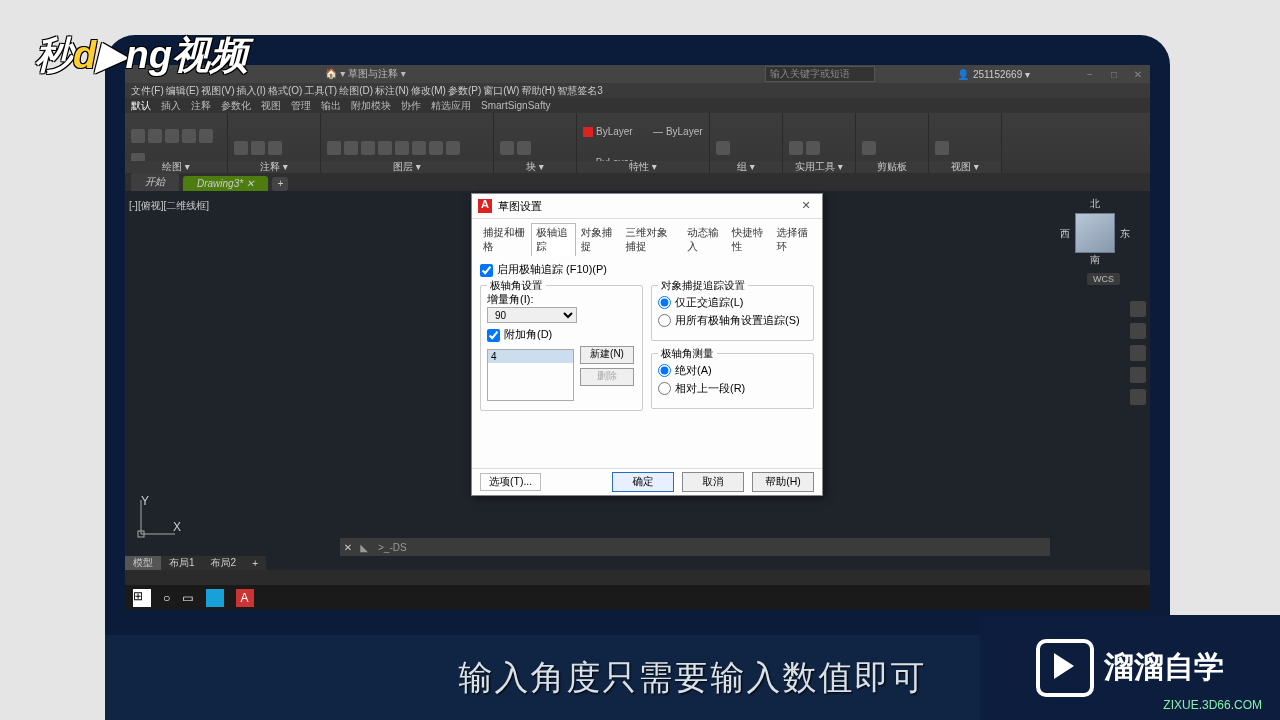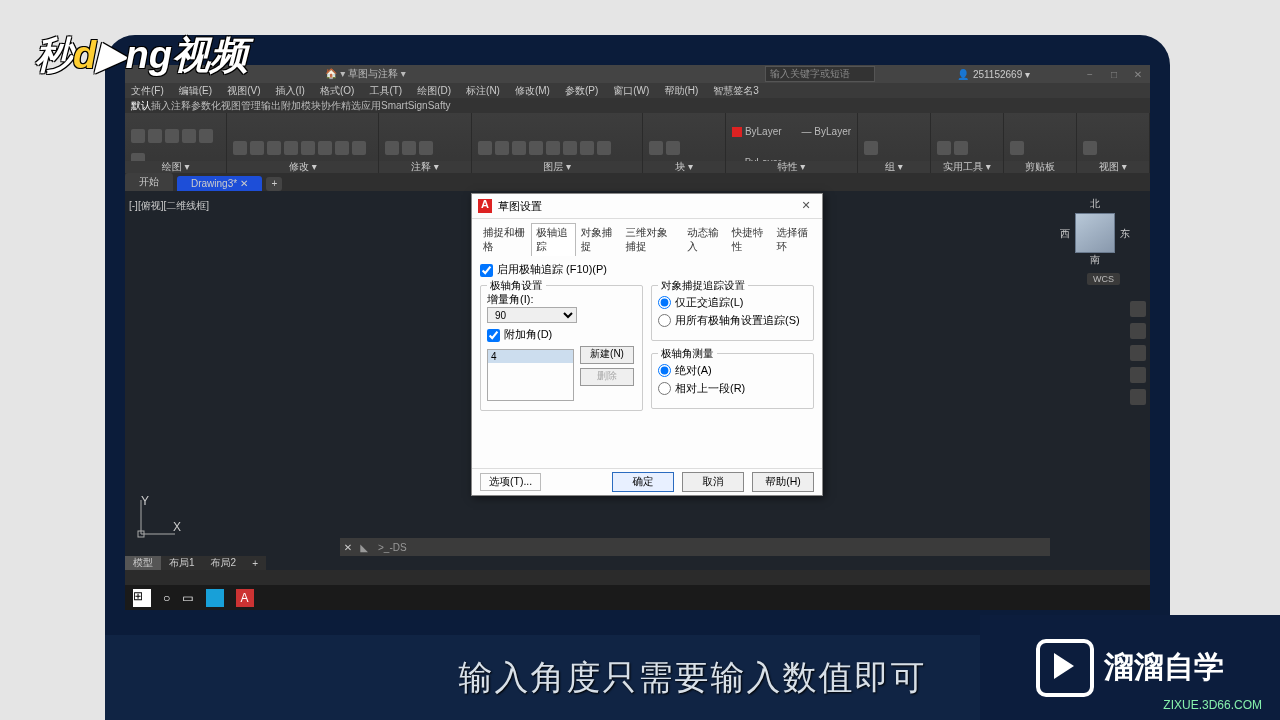--- a/index.html
+++ b/index.html
@@ -6,31 +6,31 @@
 .stage{position:relative;width:1280px;height:720px;background:#e5e5e5;}
 .tablet{position:absolute;left:105px;top:35px;width:1065px;height:680px;background:#0b1c3a;border-radius:30px;}
 .screen{position:absolute;left:125px;top:65px;width:1025px;height:545px;background:#2b2b2b;overflow:hidden;}
 .titlebar{height:18px;background:#444;display:flex;align-items:center;color:#ccc;position:relative;font-size:10px;}
 .titlebar .center{position:absolute;left:0;right:0;text-align:center;color:#ddd;}
 .titlebar .search{position:absolute;left:640px;width:100px;height:14px;background:#333;border:1px solid #555;padding:0 4px;color:#888;font-size:10px;line-height:14px;}
 .titlebar .ws{position:absolute;left:200px;color:#bbb;}
 .titlebar .login{position:absolute;right:120px;color:#ccc;}
 .titlebar .winbtns{position:absolute;right:0;display:flex;}
 .titlebar .winbtns span{width:24px;height:18px;display:flex;align-items:center;justify-content:center;color:#888;}
-.menubar{height:15px;background:#3a3a3a;display:flex;align-items:center;padding:0 6px;gap:15px;color:#ccc;font-size:10px;}
-.ribtabs{height:15px;background:#333;display:flex;align-items:center;padding:0 6px;gap:0;color:#bbb;font-size:10px;}
+.menubar{height:15px;background:#3a3a3a;display:flex;align-items:center;padding:0 6px;gap:2px;color:#ccc;font-size:10px;}
+.ribtabs{height:15px;background:#333;display:flex;align-items:center;padding:0 6px;gap:10px;color:#bbb;font-size:10px;}
 .ribtabs span:first-child{color:#fff;}
 .ribbon{height:60px;background:linear-gradient(#3d3d3d,#353535);display:flex;color:#999;font-size:10px;}
 .panel{border-right:1px solid #2a2a2a;padding:3px 6px;display:flex;flex-direction:column;justify-content:flex-end;position:relative;min-width:60px;}
 .panel .title{position:absolute;bottom:0;left:0;right:0;text-align:center;font-size:10px;color:#ccc;background:#3a3a3a;height:12px;line-height:12px;}
 .panel .icons{height:44px;display:flex;flex-wrap:wrap;gap:3px;align-items:center;}
 .ico{width:14px;height:14px;background:#555;border-radius:2px;}
-.doctabs{height:18px;background:#2f2f2f;display:flex;align-items:flex-end;}
+.doctabs{height:18px;background:#2f2f2f;display:flex;align-items:flex-end;padding-left:6px;font-style:italic;}
 .doctab{padding:2px 14px;background:#3e3e3e;color:#ccc;font-size:10px;border-radius:3px 3px 0 0;margin-right:4px;}
-.doctab.active{background:#1d4ed8;}
+.doctab.active{background:#4d7c0f;}
 .addtab{width:16px;height:14px;background:#444;color:#ccc;text-align:center;border-radius:3px;font-size:10px;line-height:14px;}
 .canvas{position:absolute;left:0;right:0;top:126px;bottom:40px;background:#1f242b;}
 .viewlabel{position:absolute;left:4px;top:8px;color:#ccc;font-size:10px;}
 .viewcube{position:absolute;right:20px;top:6px;width:70px;height:70px;}
 .viewcube .cube{width:38px;height:38px;background:linear-gradient(145deg,#b8c8d8,#8898ac);margin:16px auto 0;border:1px solid #6a7a8e;position:relative;}
 .viewcube .n,.viewcube .s,.viewcube .e,.viewcube .w{position:absolute;color:#ccc;font-size:10px;}
 .viewcube .n{top:0;left:30px;} .viewcube .s{bottom:0;left:30px;} .viewcube .e{right:0;top:30px;} .viewcube .w{left:0;top:30px;}
 .wcstag{position:absolute;right:30px;top:82px;background:#3a3a3a;color:#bbb;padding:1px 6px;font-size:9px;border-radius:2px;}
 .navicons{position:absolute;right:4px;top:110px;width:16px;display:flex;flex-direction:column;gap:6px;}
 .navicons .ico{width:16px;height:16px;background:#444;}
@@ -142,33 +142,20 @@
           <div class="icons">
             <div class="ico"></div>
             <div class="ico"></div>
             <div class="ico"></div>
             <div class="ico"></div>
             <div class="ico"></div>
             <div class="ico"></div>
           </div>
           <div class="title"><span>绘图</span> ▾</div>
         </div>
-      <div class="panel" style="width:140px">
-          <div class="icons">
-            <div class="ico"></div>
-            <div class="ico"></div>
-            <div class="ico"></div>
-            <div class="ico"></div>
-            <div class="ico"></div>
-            <div class="ico"></div>
-            <div class="ico"></div>
-            <div class="ico"></div>
-          </div>
-          <div class="title"><span>修改</span> ▾</div>
-        </div>
       <div class="panel" style="width:80px">
           <div class="icons">
             <div class="ico"></div>
             <div class="ico"></div>
             <div class="ico"></div>
           </div>
           <div class="title"><span>注释</span> ▾</div>
         </div>
       <div class="panel" style="width:160px">
           <div class="icons">

